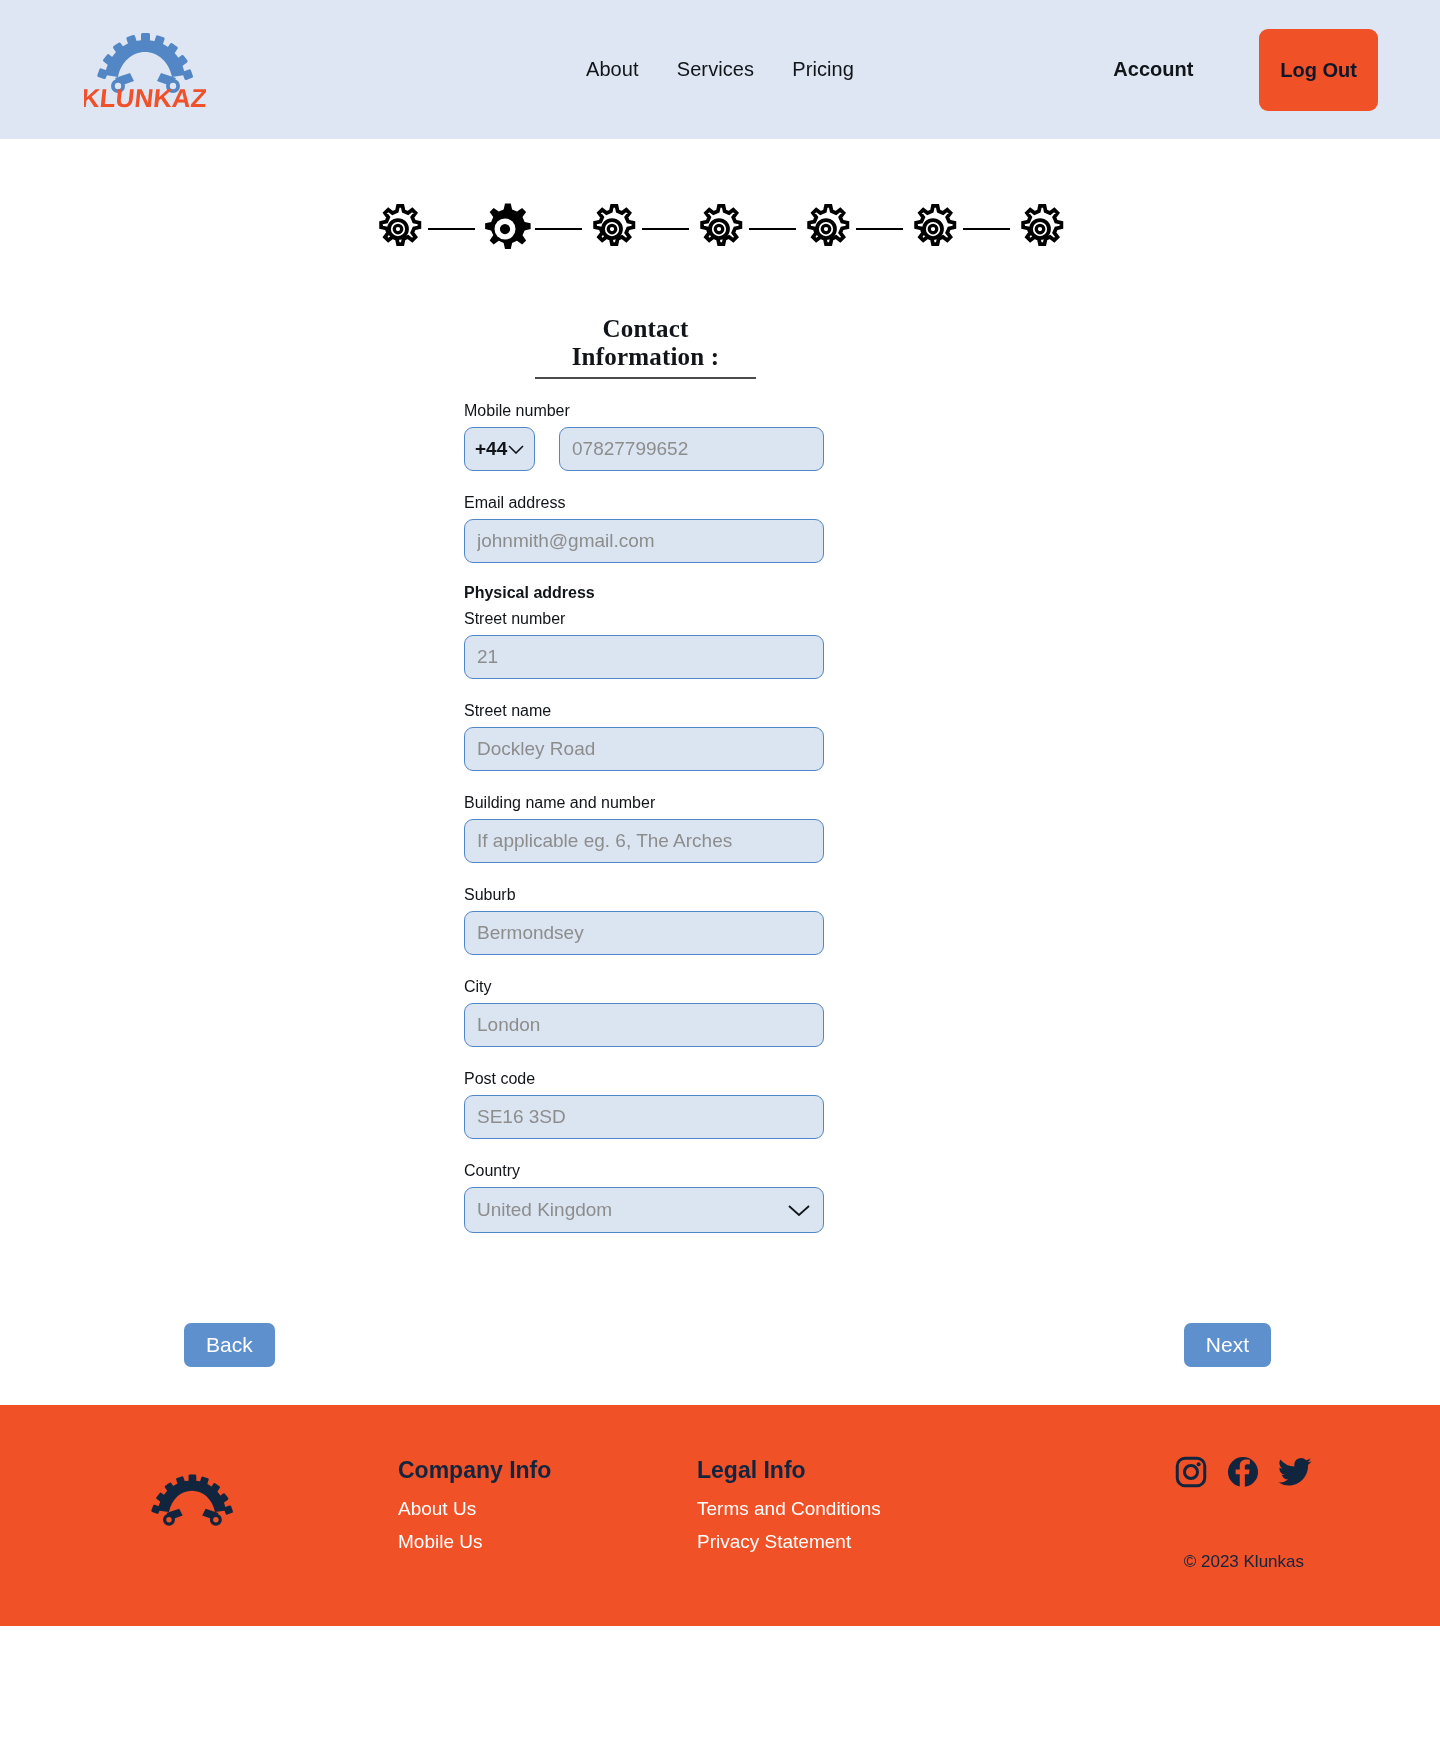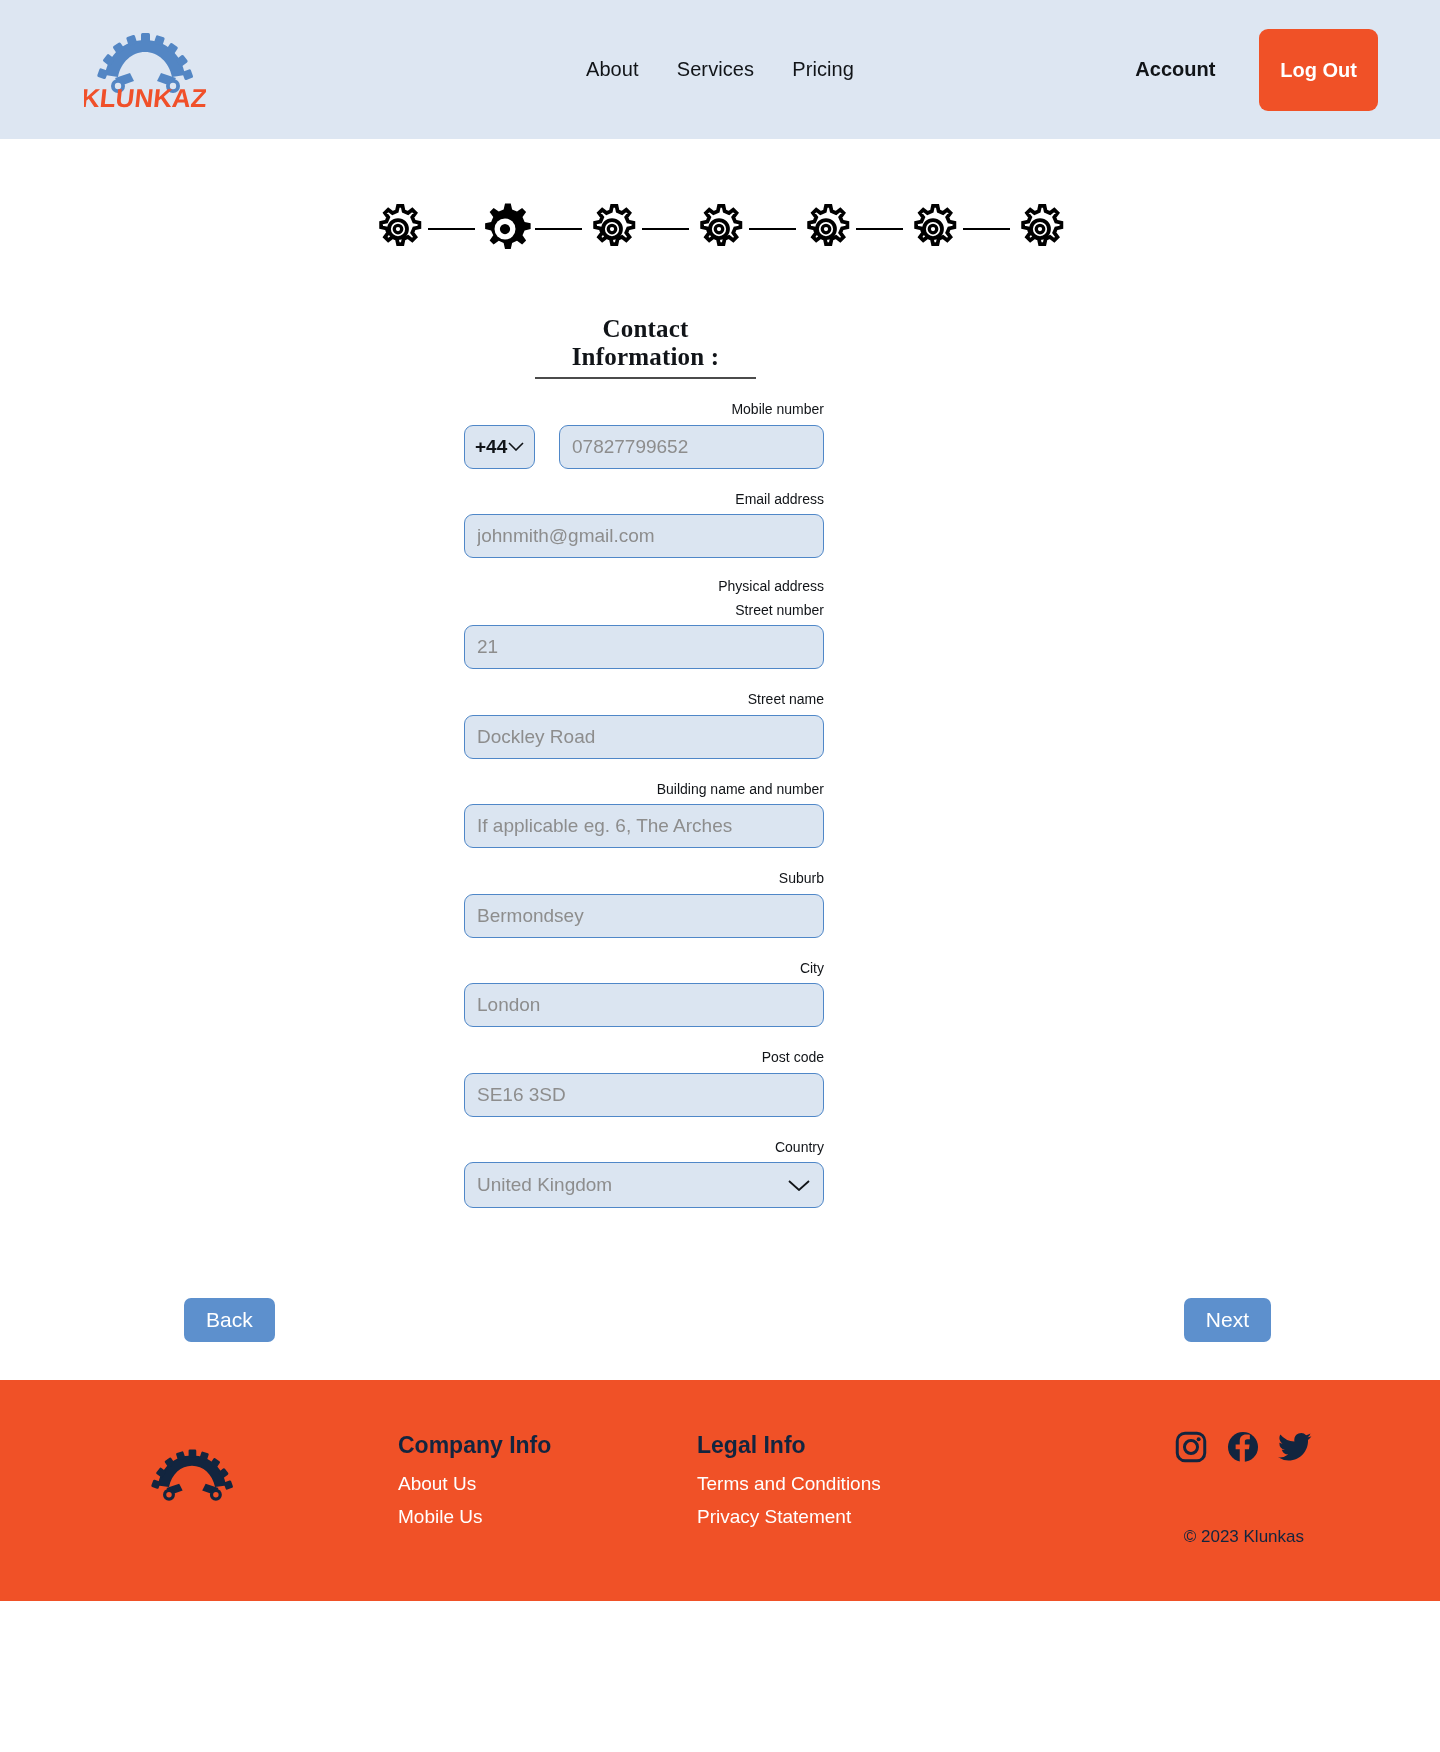--- a/index.html
+++ b/index.html
@@ -60,27 +60,28 @@
     font-size: 20px;
     font-weight: 700;
     color: #111418;
     text-decoration: none;
     cursor: pointer;
   }
   .logout-btn {
     background: #f05127;
     border: none;
     border-radius: 9px;
-    color: #ffffff;
+    color: #0f172a;
     font-family: "Liberation Sans", sans-serif;
     font-size: 20px;
     font-weight: 700;
     padding: 30px 21px;
     cursor: pointer;
     line-height: 1.1;
+    margin-left: 22px;
   }
 
   
   .progress-wrap {
     display: flex;
     align-items: center;
     justify-content: center;
     padding-top: 60px;
   }
   .progress-steps {
@@ -115,27 +116,26 @@
     padding-bottom: 6px;
     border-bottom: 2px solid #4b4b4b;
     width: 221px;
     margin-left: 71px;
     letter-spacing: .2px;
   }
 
   .field-group { margin-top: 22px; }
   .field-label {
     display: block;
-    font-size: 14px;
+    font-size: 16px;
     color: #111418;
     margin-bottom: 6px;
     line-height: 1.25;
-    text-align: right;
-  }
-  .field-label.bold { font-weight: 400; margin-top: 20px; margin-bottom: 2px;}
+  }
+  .field-label.bold { font-weight: 700; margin-top: 20px; margin-bottom: 2px;}
 
   .text-input {
     width: 360px;
     height: 44px;
     background: #dbe5f1;
     border: 1.6px solid #4f87c8;
     border-radius: 9px;
     font-family: "Liberation Sans", sans-serif;
     font-size: 19px;
     color: #701a75;

